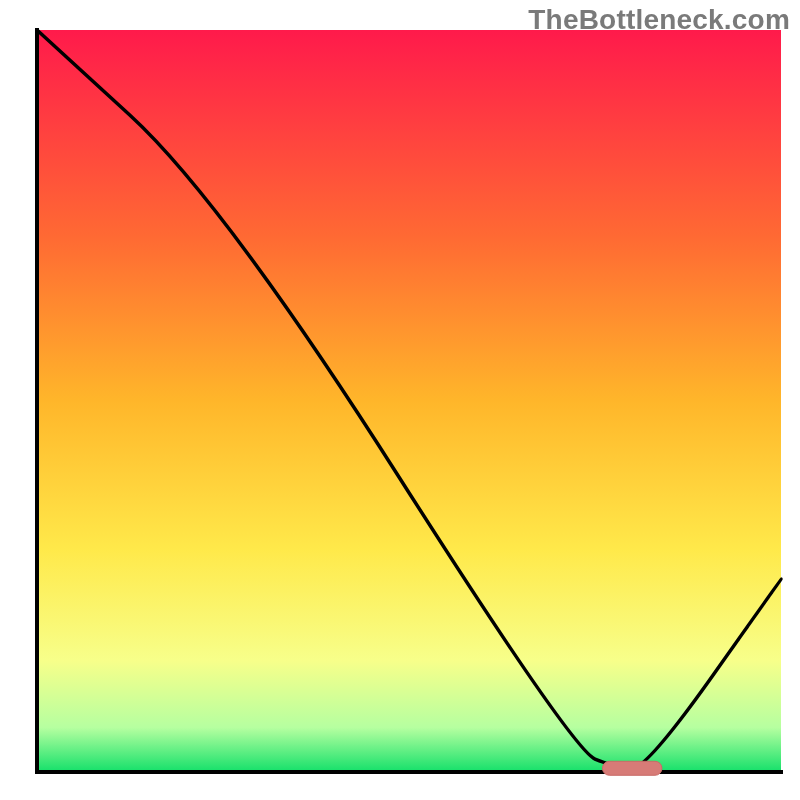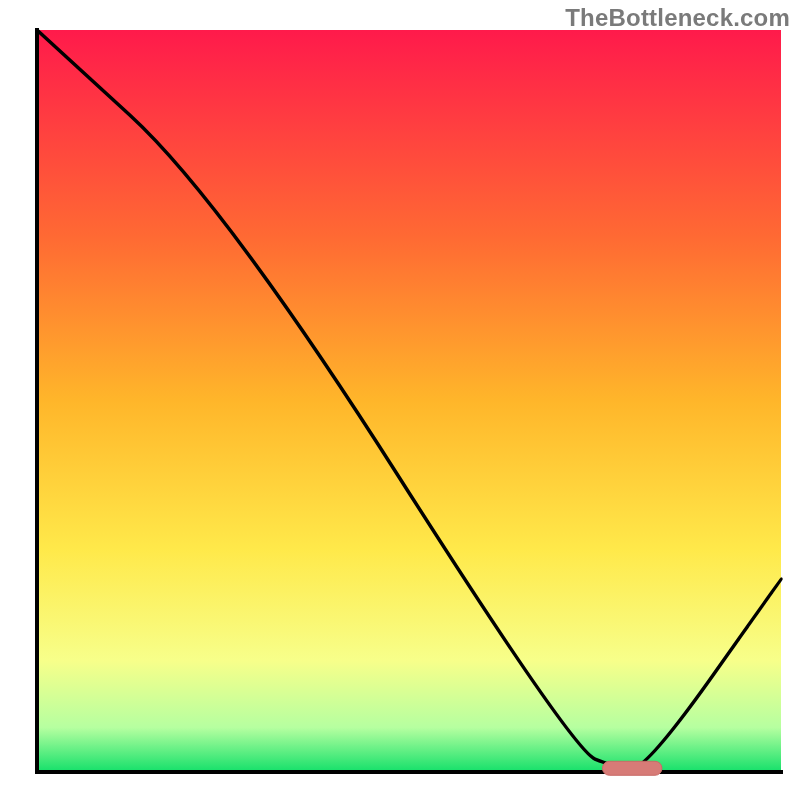--- a/index.html
+++ b/index.html
@@ -12,21 +12,21 @@
   }
   .container {
     position: relative;
     width: 800px;
     height: 800px;
   }
   .attribution {
     position: absolute;
     top: 4px;
     right: 10px;
-    font-size: 24px;
+    font-size: 28px;
     font-weight: 600;
     color: #7a7a7a;
     letter-spacing: 0.2px;
   }
   svg.chart {
     position: absolute;
     top: 0;
     left: 0;
   }
 </style>

